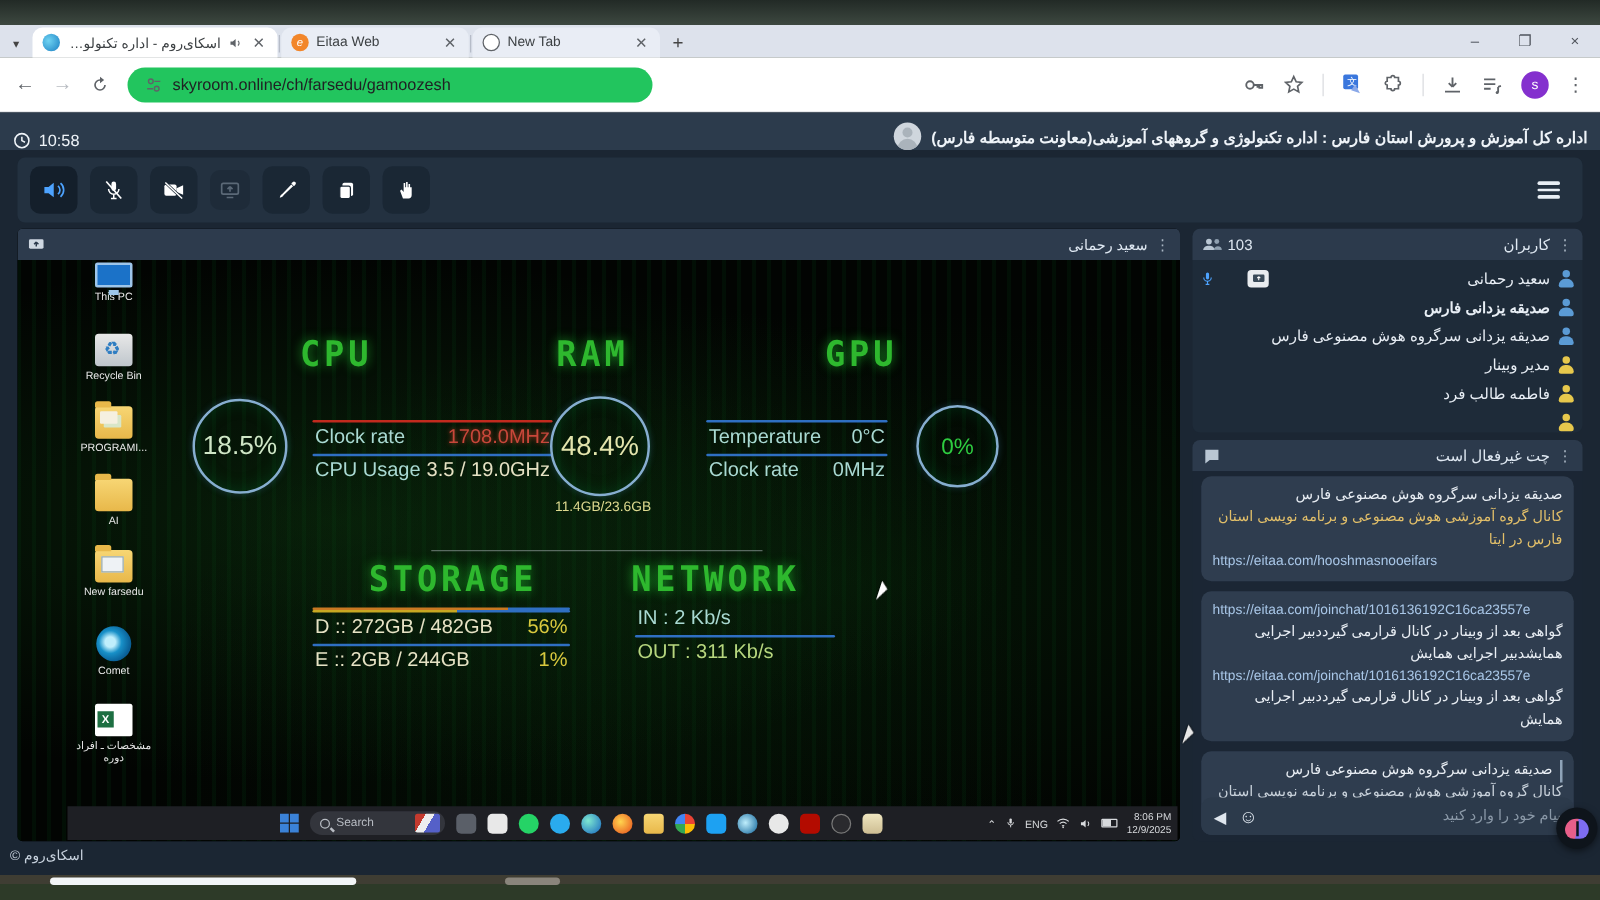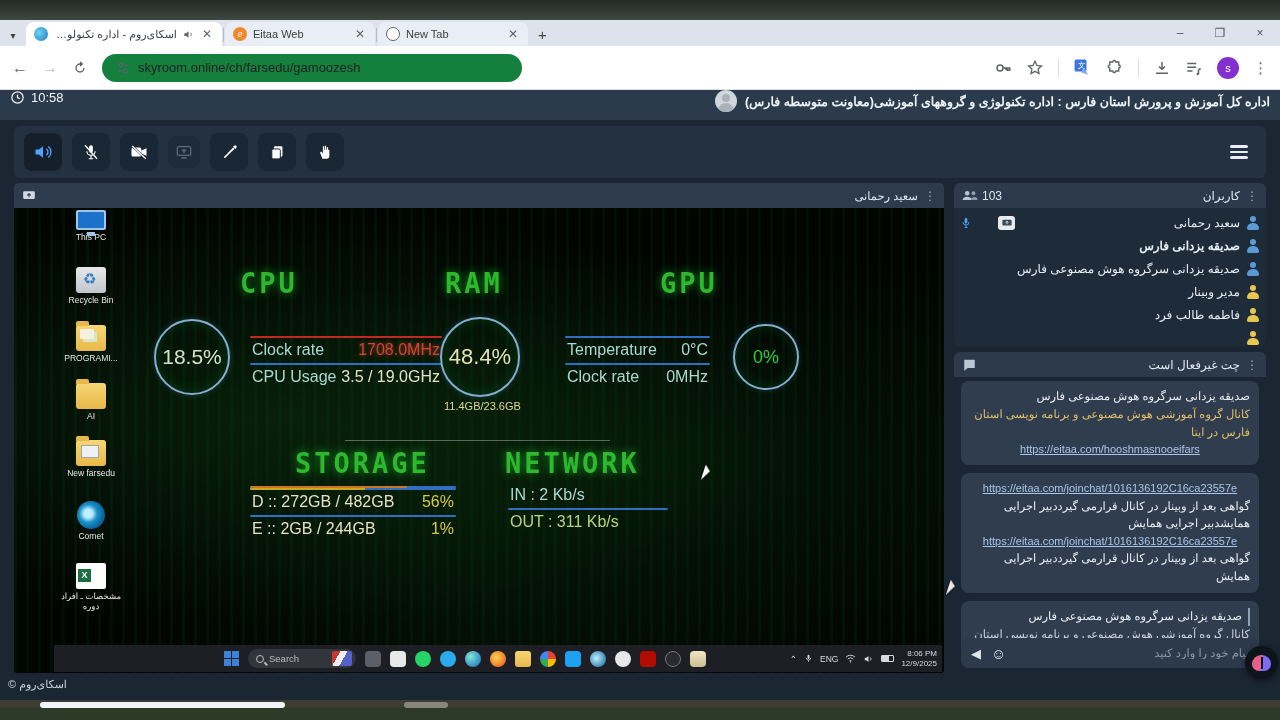--- a/index.html
+++ b/index.html
@@ -23,29 +23,29 @@
   .tab .title { flex:1; overflow:hidden; white-space:nowrap; text-overflow:ellipsis; }
   .tab .close { font-size:12px; color:#5f6368; padding:0 2px; }
   .tab-divider { width:1px; height:14px; background:#b6bcc8; margin:0 1px 4px; }
   .newtab-btn { font-size:15px; color:#444; padding:0 10px 3px; }
   #win-controls { margin-left:auto; display:flex; align-items:center; height:26px; }
   #win-controls span { width:40px; text-align:center; color:#51565e; font-size:12px; }
   .favicon { width:14px; height:14px; border-radius:50%; flex:0 0 auto; }
   #urlbar { left:0; top:46px; width:1280px; height:44px; background:#ffffff; border-bottom:1px solid #dfe1e5; display:flex; align-items:center; padding:0 12px; gap:14px; }
   .nav-ic { color:#5f6368; font-size:16px; }
   .nav-ic.dim { color:#b8bcc2; }
-  #url-chip { display:flex; align-items:center; gap:8px; background:#15803d; border-radius:14px; height:28px; padding:0 14px; min-width:420px; }
+  #url-chip { display:flex; align-items:center; gap:8px; background:#22c55e; border-radius:14px; height:28px; padding:0 14px; min-width:420px; }
   #url-text { font-size:13px; color:#202124; }
   .bar-right { margin-left:auto; display:flex; align-items:center; gap:14px; }
   .sep-v { width:1px; height:18px; background:#dadce0; }
   #profile-avatar { width:22px; height:22px; border-radius:50%; background:#8430ce; color:#fff; font-size:11px; display:flex; align-items:center; justify-content:center; }
 
   
   #app { left:0; top:90px; width:1280px; height:610px; background:#1b2633; }
-  #app-header { left:0; top:0; width:1280px; height:30px; background:#2c3b4c; display:flex; align-items:flex-start; padding:0 10px; color:#eef3f8; }
+  #app-header { left:0; top:0; width:1280px; height:30px; background:#2c3b4c; display:flex; align-items:flex-end; padding:0 10px; color:#eef3f8; }
   #app-clock { display:flex; align-items:center; gap:6px; font-size:13px; }
   #app-title-wrap { margin-left:auto; display:flex; align-items:center; gap:8px; font-size:12.5px; direction:rtl;font-weight:bold; }
   #header-avatar { width:22px; height:22px; border-radius:50%; background:#cfd6dd; position:relative; overflow:hidden; }
   #header-avatar:before { content:""; position:absolute; left:7px; top:4px; width:8px; height:8px; border-radius:50%; background:#aab3bb; }
   #header-avatar:after { content:""; position:absolute; left:3px; top:13px; width:16px; height:10px; border-radius:8px 8px 0 0; background:#aab3bb; }
 
   #toolbar { left:14px; top:36px; width:1252px; height:52px; background:#233140; border-radius:6px; display:flex; align-items:center; padding:0 10px; gap:10px; }
   .ibtn { width:38px; height:38px; border-radius:8px; background:#1a2734; display:flex; align-items:center; justify-content:center; }
   .ibtn.active { background:#141f2b; }
   .ibtn.disabled { width:32px; height:32px; opacity:.55; }
@@ -114,21 +114,21 @@
   #users-body { height:138px; background:#1e2b39; border-radius:0 0 6px 6px; overflow:hidden; padding:3px 6px; }
   .user-row { display:flex; direction:rtl; align-items:center; gap:6px; height:23px; color:#e8eef5; font-size:12px; }
   .user-row.bold { font-weight:bold; }
   .row-extras { margin-right:auto; display:flex; align-items:center; gap:26px; direction:ltr; }
   .share-badge { width:17px; height:14px; background:#e9ecef; border-radius:3px; display:flex; align-items:center; justify-content:center; }
 
   #chat-panel { left:954px; top:262px; width:312px; height:321px; }
   #chat-body { position:relative; height:296px; background:#1b2634; border-radius:0 0 6px 6px; overflow:hidden; padding:4px 7px; }
   .bubble { background:#2f3d4f; border-radius:8px; padding:7px 9px; margin-bottom:8px; direction:rtl; text-align:right; font-size:11.5px; line-height:1.55; color:#e9eef4; }
   .msg-body { color:#e2bf69; }
-  .msg-link { display:block; direction:ltr; text-align:center; color:#a9c7e8; text-decoration:underline; font-size:11px; }
+  .msg-link { display:block; direction:ltr; text-align:left; color:#a9c7e8; font-size:11px; }
   .quote-sender { border-right:2px solid #8fa3b8; padding-right:6px; }
   #chat-input { position:absolute; left:7px; right:7px; bottom:5px; height:30px; background:#2c3a4b; border-radius:8px; display:flex; align-items:center; direction:rtl; padding:0 10px; gap:10px; }
   #chat-input input { flex:1; background:transparent; border:none; outline:none; color:#dfe6ee; font-size:11.5px; text-align:right; font-family:inherit; }
   #chat-input input::placeholder { color:#8b99a8; }
   .send-tri { color:#dfe6ee; font-size:13px; }
   .emoji { color:#dfe6ee; font-size:15px; }
   #brain-btn { left:1245px; top:556px; width:33px; height:33px; border-radius:50%; background:#0e141b; display:flex; align-items:center; justify-content:center; box-shadow:0 2px 6px rgba(0,0,0,.5); }
   #brain-btn .brain { width:19px; height:16px; border-radius:9px 9px 7px 7px; background:linear-gradient(100deg,#e85f8a 0 48%, #7d6cf0 52%); position:relative; }
   #brain-btn .brain:after { content:""; position:absolute; left:8.5px; top:2px; width:2px; height:12px; background:#0e141b; }
 

